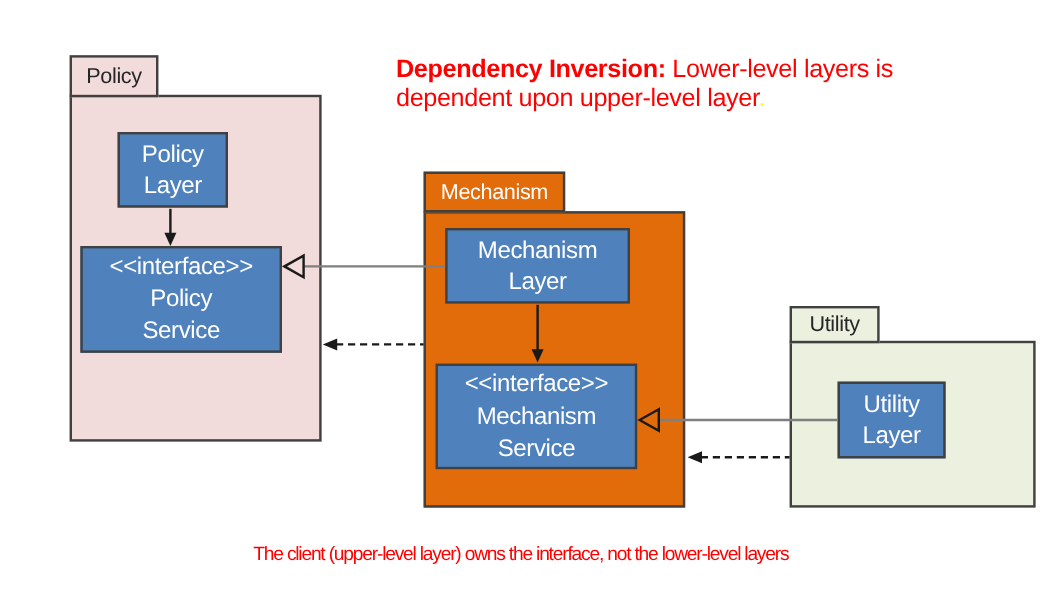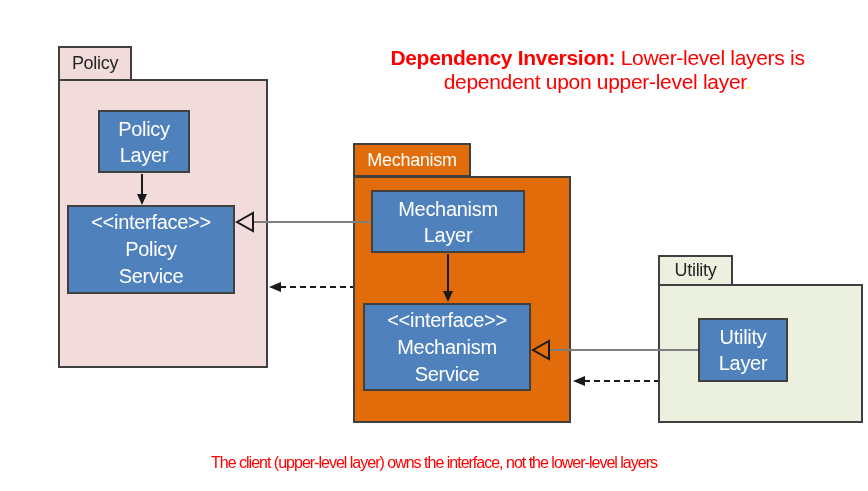--- a/index.html
+++ b/index.html
@@ -8,21 +8,21 @@
     position: relative;
     width: 868px; height: 491px;
     background: var(--background, #fff);
     font-family: "Liberation Sans", sans-serif;
     overflow: hidden;
   }
 
   
   .title-note {
     position: absolute; left: 330px; top: 46px; width: 535px;
-    text-align: center;
+    text-align: left;
     color: var(--title-red, #ff0000);
     font-size: 21px; line-height: 24px;
     letter-spacing: -0.3px;
   }
   .title-bold { font-weight: 700; }
   .title-period { color: var(--period-yellow, #ffff00); }
   .footer-note {
     position: absolute; left: 0; top: 448px; width: 868px;
     text-align: center;
     color: var(--title-red, #ff0000);

